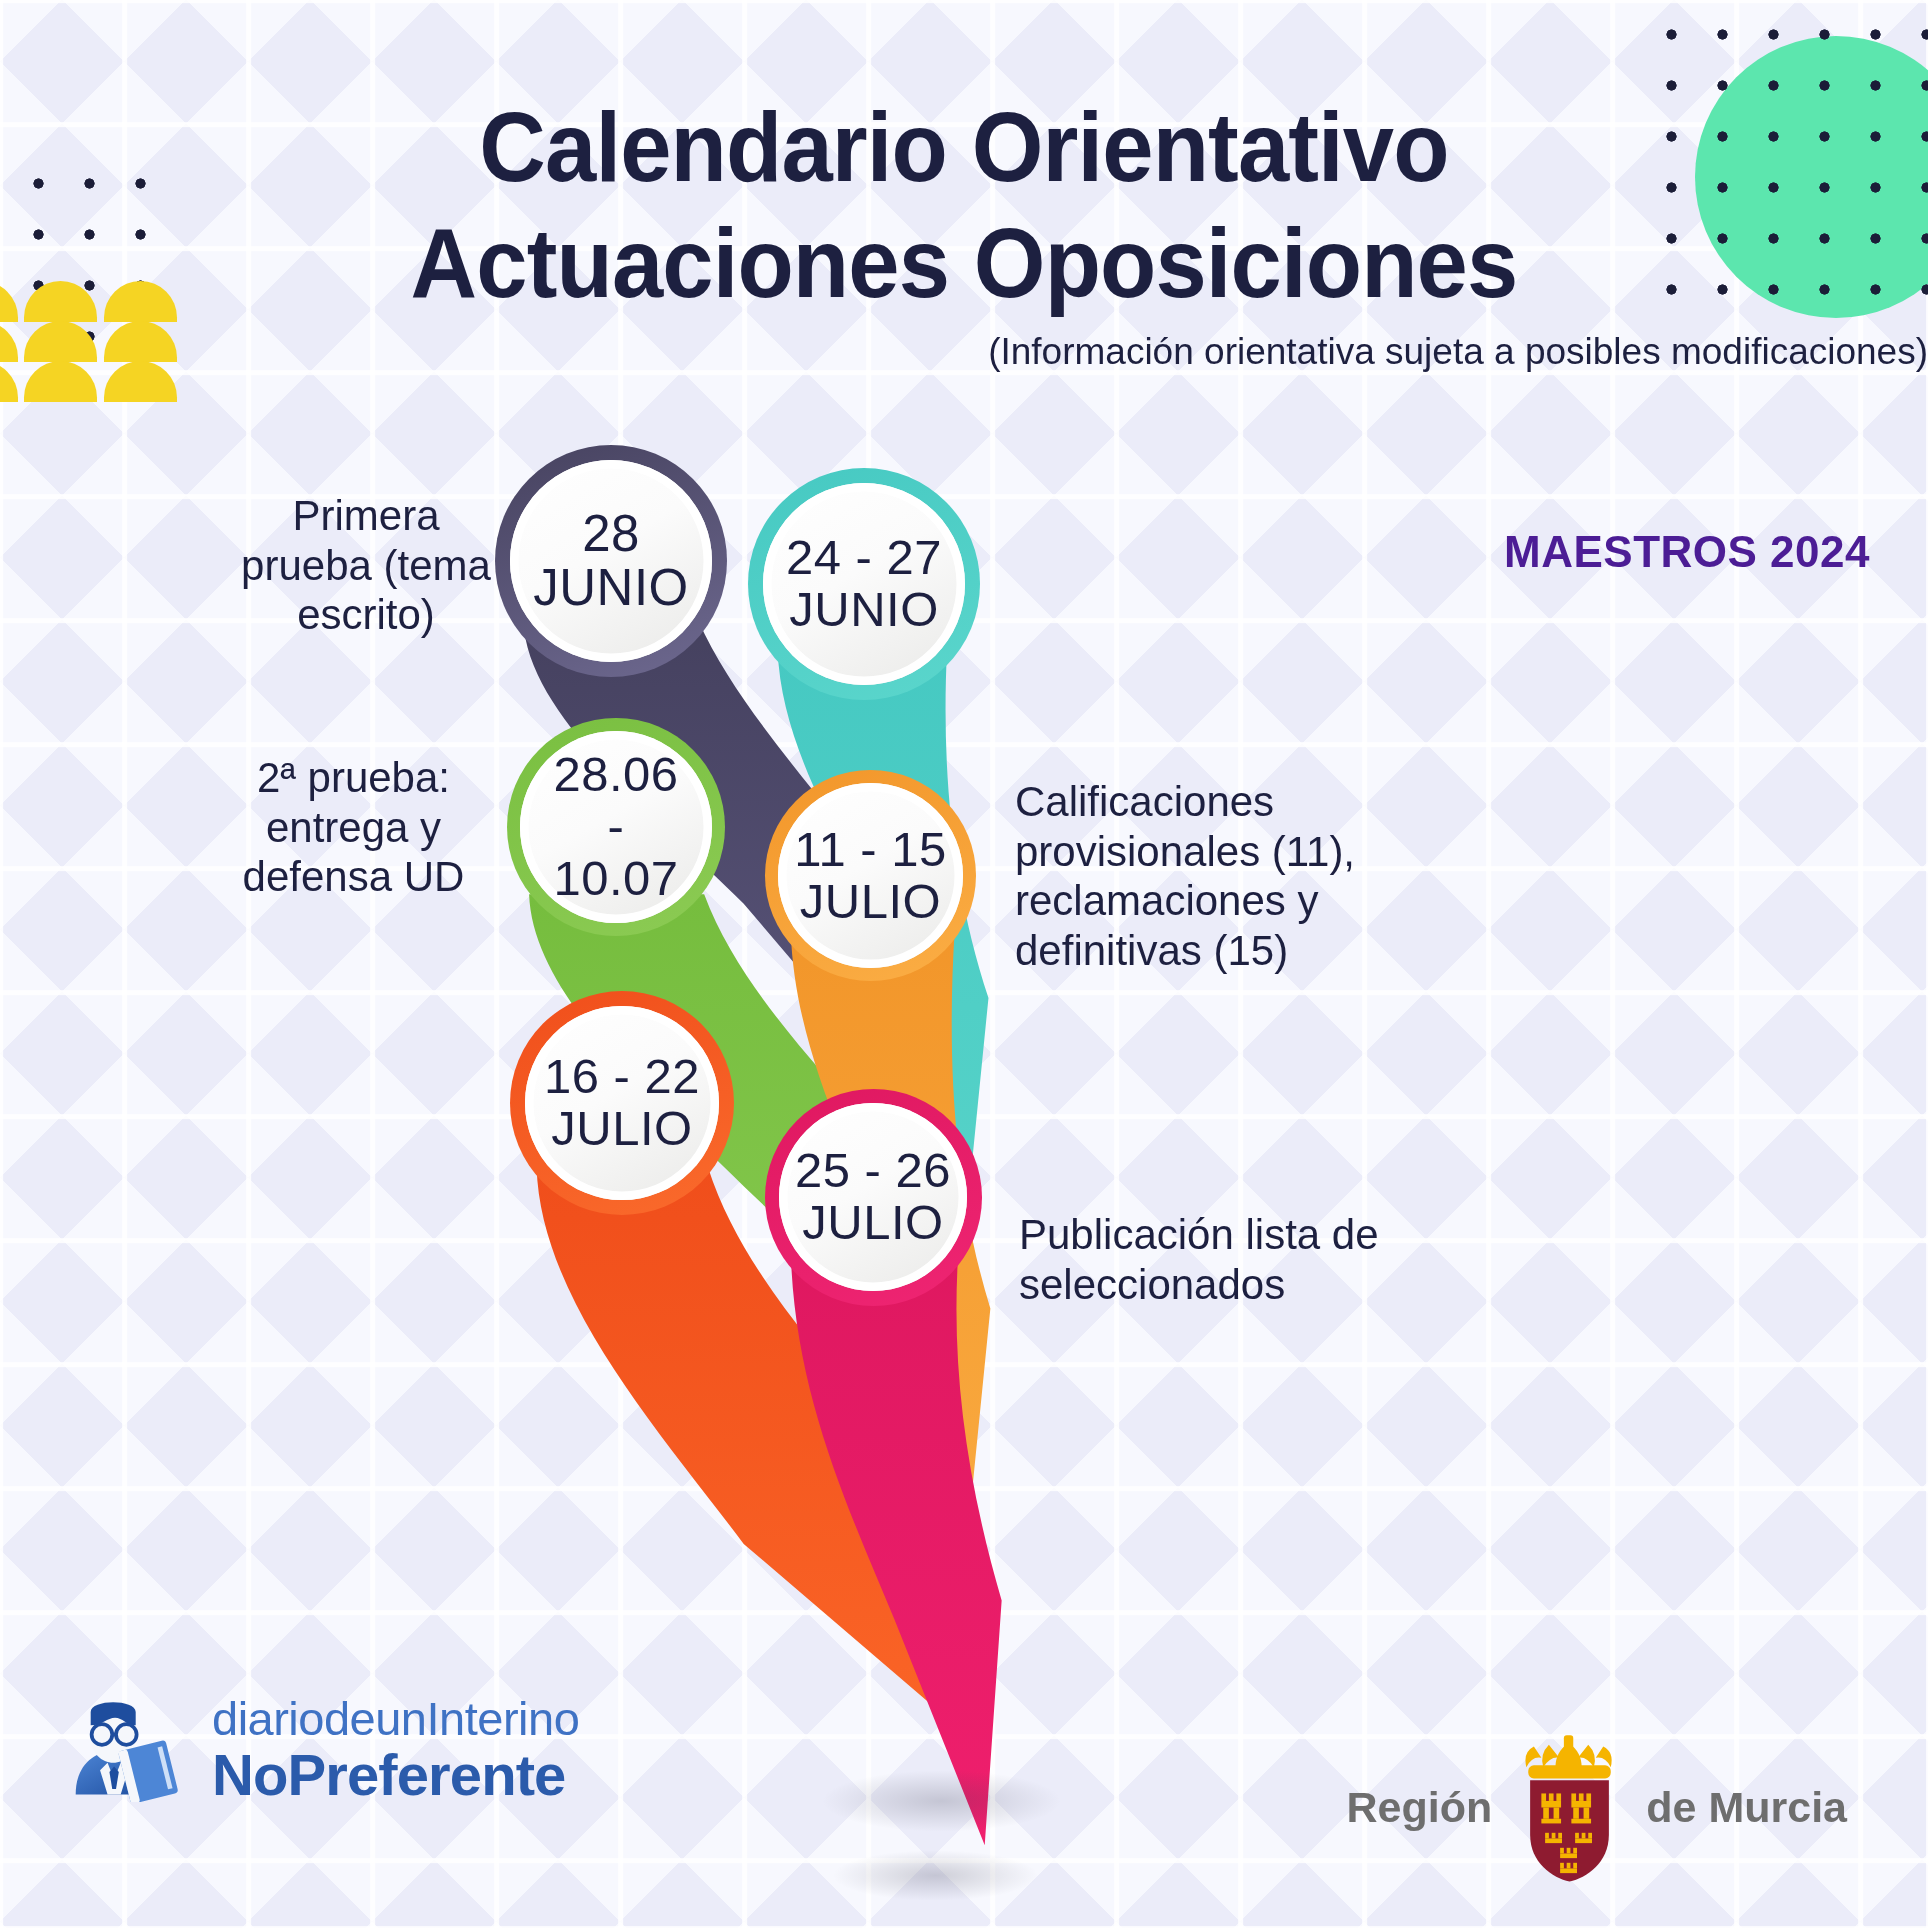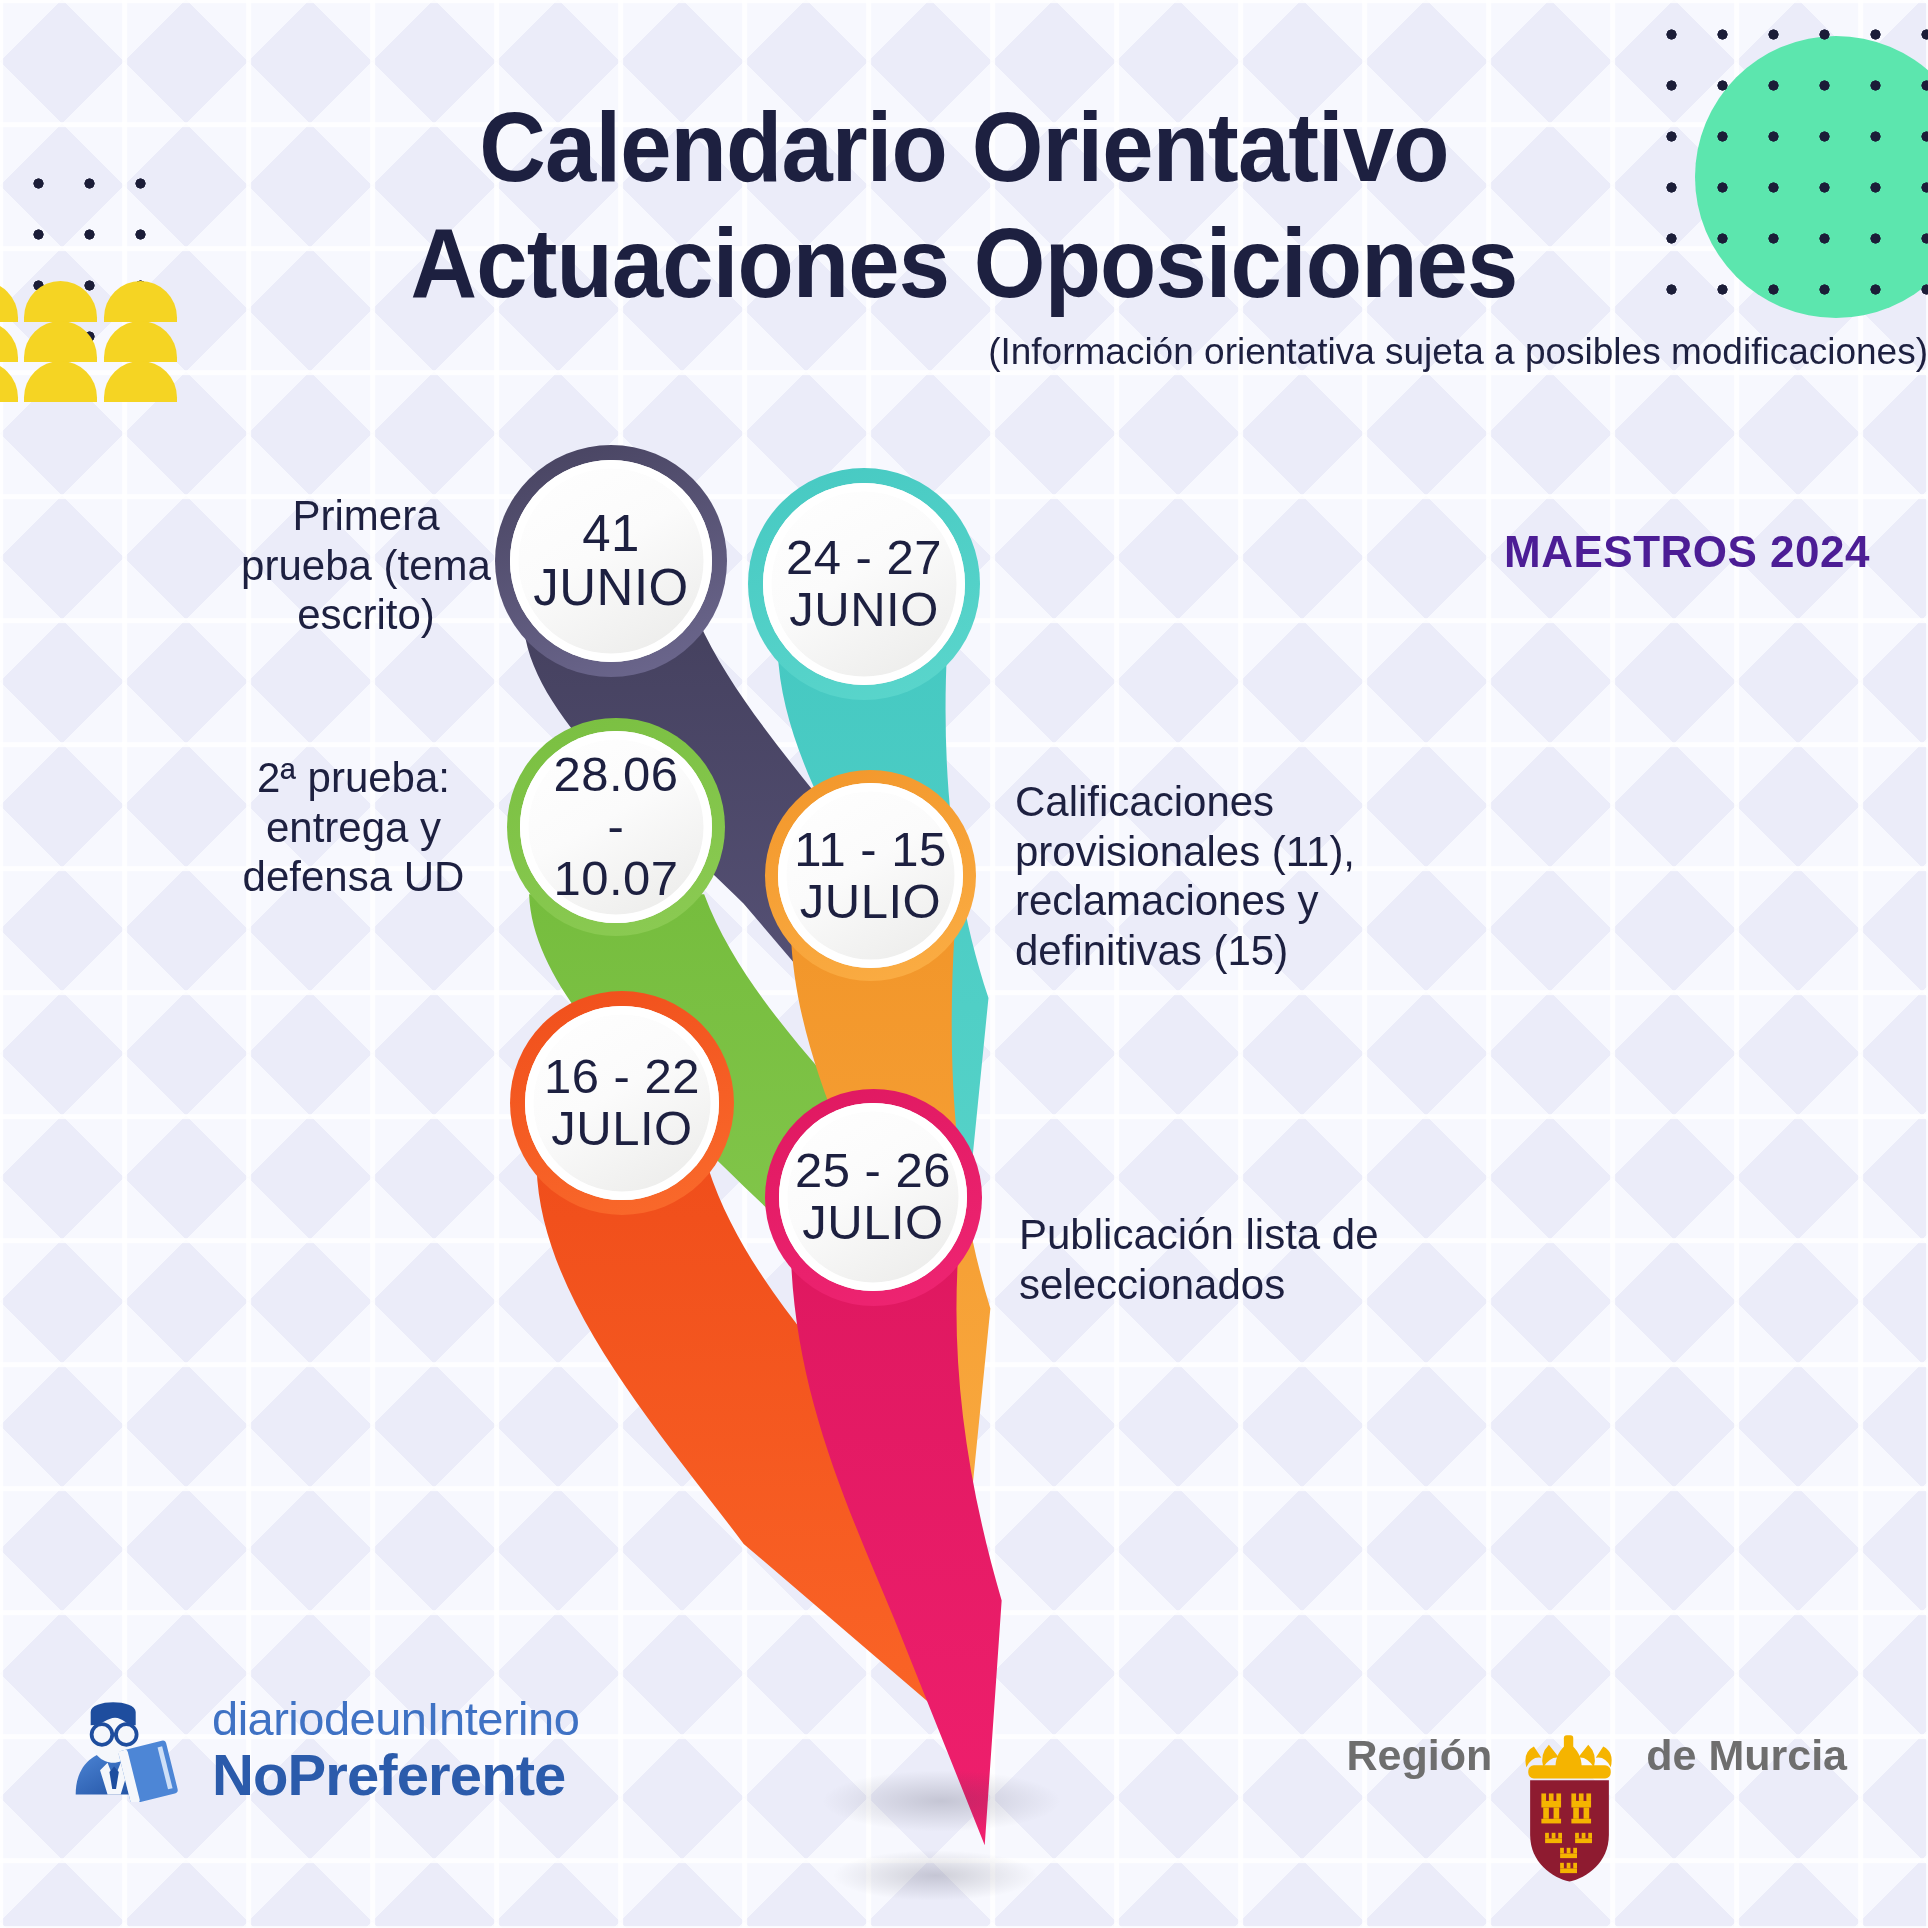--- a/index.html
+++ b/index.html
@@ -123,21 +123,21 @@
   #logo-nopreferente {
     position: absolute; left: 66px; top: 1695px;
     display: flex; align-items: center; gap: 31px;
   }
   #logo-text-wrap { display: flex; flex-direction: column; line-height: 1; }
   #logo-line1 { font-size: 47px; color: #3f72c4; letter-spacing: -0.5px; }
   #logo-line2 { font-size: 58px; color: #2b5bab; font-weight: 700; letter-spacing: -0.9px; margin-top: 3.8px; }
 
   #logo-murcia {
     position: absolute; right: 81px; top: 1731px;
-    display: flex; gap: 24.5px;
+    display: flex; align-items: center; gap: 24.5px;
   }
   #murcia-word-1, #murcia-word-2 {
     color: #6e6e6e; font-weight: 700; font-size: 43px;
   }
 
   .shadow-blob {
     position: absolute;
     border-radius: 50%;
     background: radial-gradient(ellipse at center, rgba(60,60,80,.22) 0%, rgba(60,60,80,0) 70%);
   }
@@ -218,21 +218,21 @@
 
     <path d="M 840,1330 C 844,1480 900,1600 950,1720 L 1046,1960 L 1064,1700 C 1026,1570 1010,1450 1018,1330 Z" fill="url(#g5)"></path>
   </svg>
 
   <div class="shadow-blob" style="left:821px;top:1770px;width:241px;height:62px"></div>
   <div class="shadow-blob" style="left:832px;top:1850px;width:207px;height:51px"></div>
 
   <div class="pin">
     <div class="ring" style="left:495px;top:445px;width:232px;height:232px;background:linear-gradient(160deg,#46425f,#6e6990);"></div>
     <div class="bubble" style="left:510px;top:460px;width:202px;height:202px;">
-      <div class="date-big">41</div>
+      <div class="date-big">28</div>
       <div class="date-big">JUNIO</div>
     </div>
   </div>
   <div class="label left" style="left:234px;top:565px;width:264px;transform:translateY(-50%)">Primera prueba (tema escrito)</div>
 
   <div class="pin">
     <div class="ring" style="left:748px;top:468px;width:232px;height:232px;background:linear-gradient(160deg,#46c9c2,#5bd6cc);"></div>
     <div class="bubble" style="left:763px;top:483px;width:202px;height:202px;">
       <div class="date-small">24 - 27</div>
       <div class="date-small">JUNIO</div>

